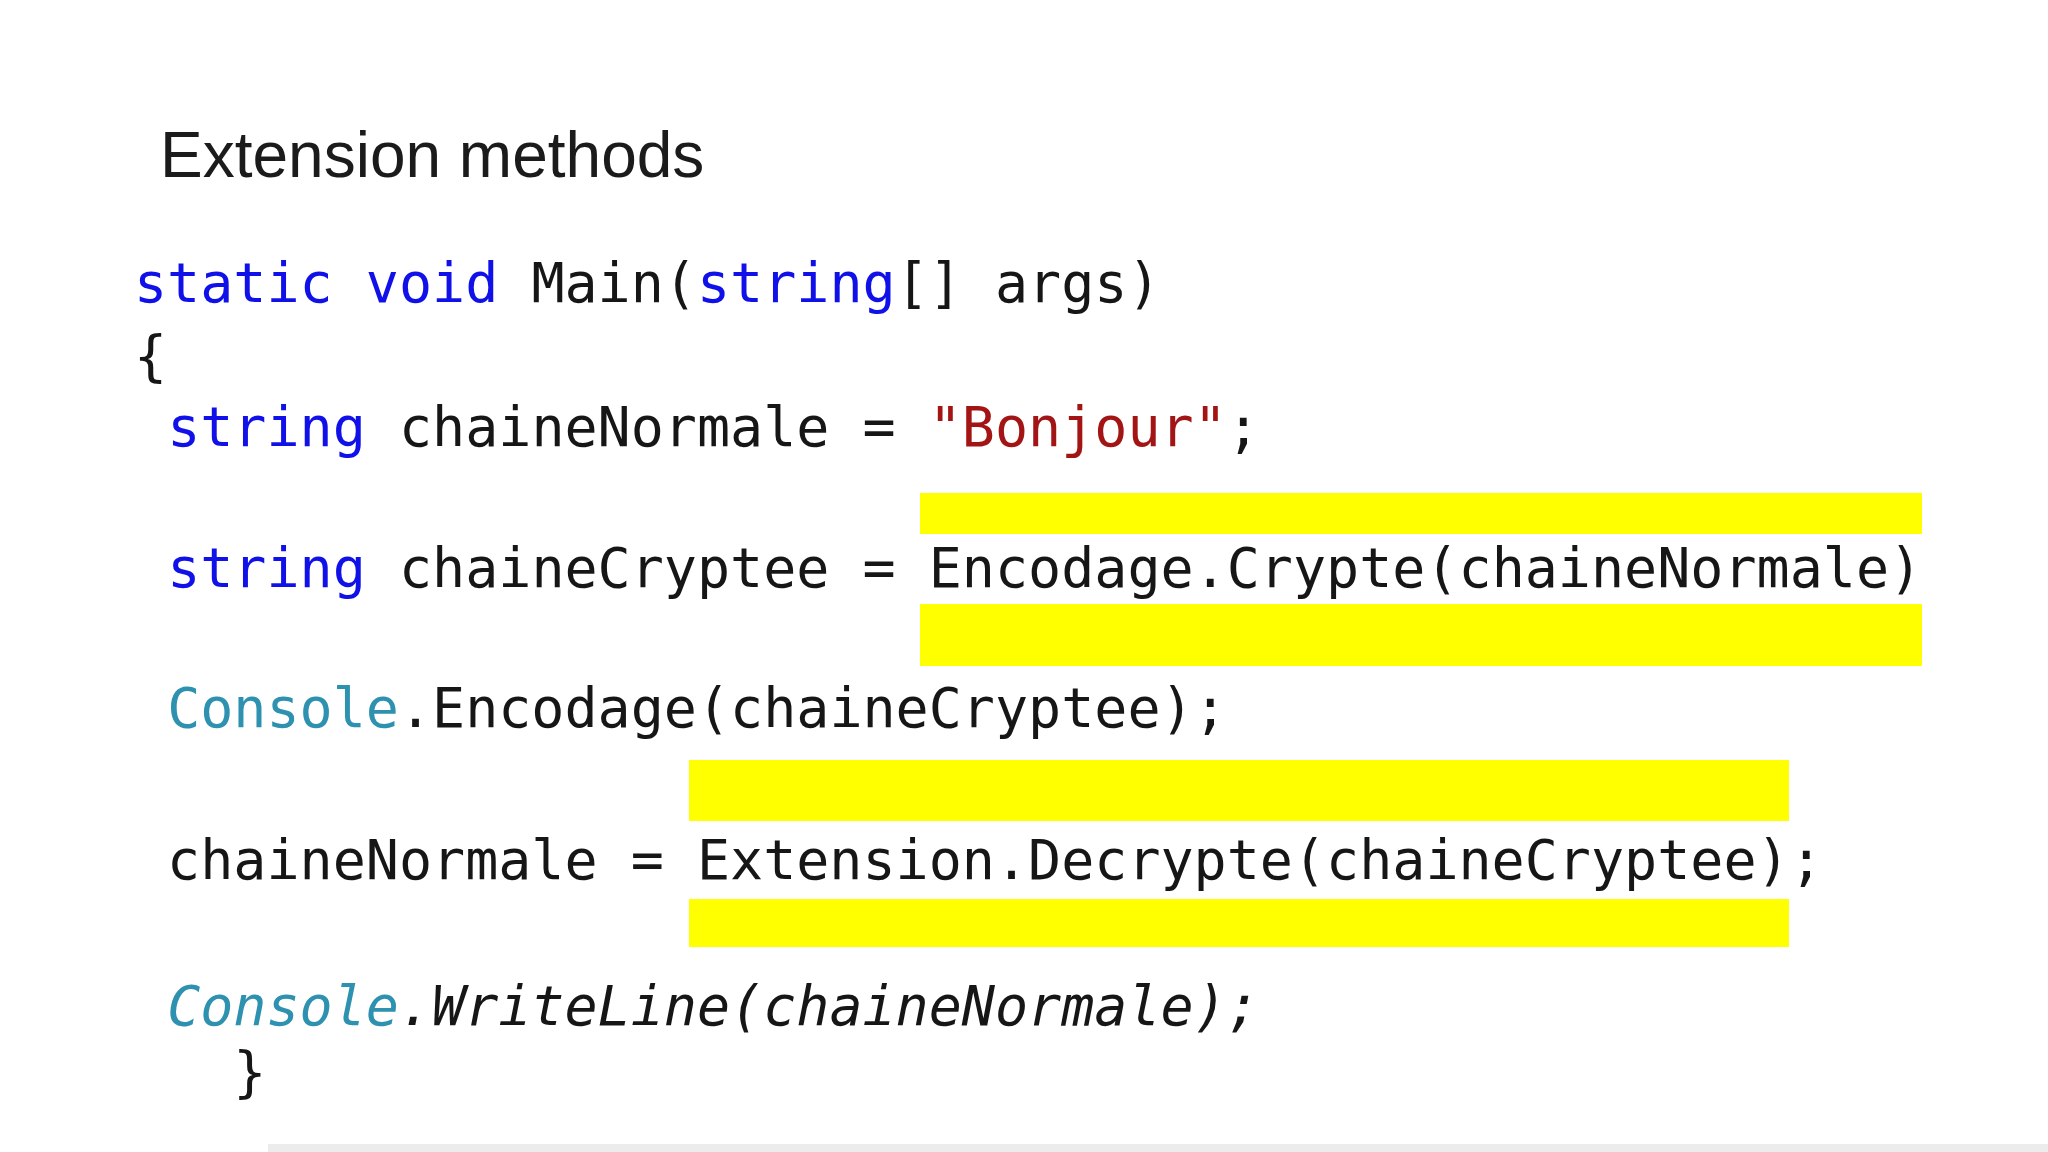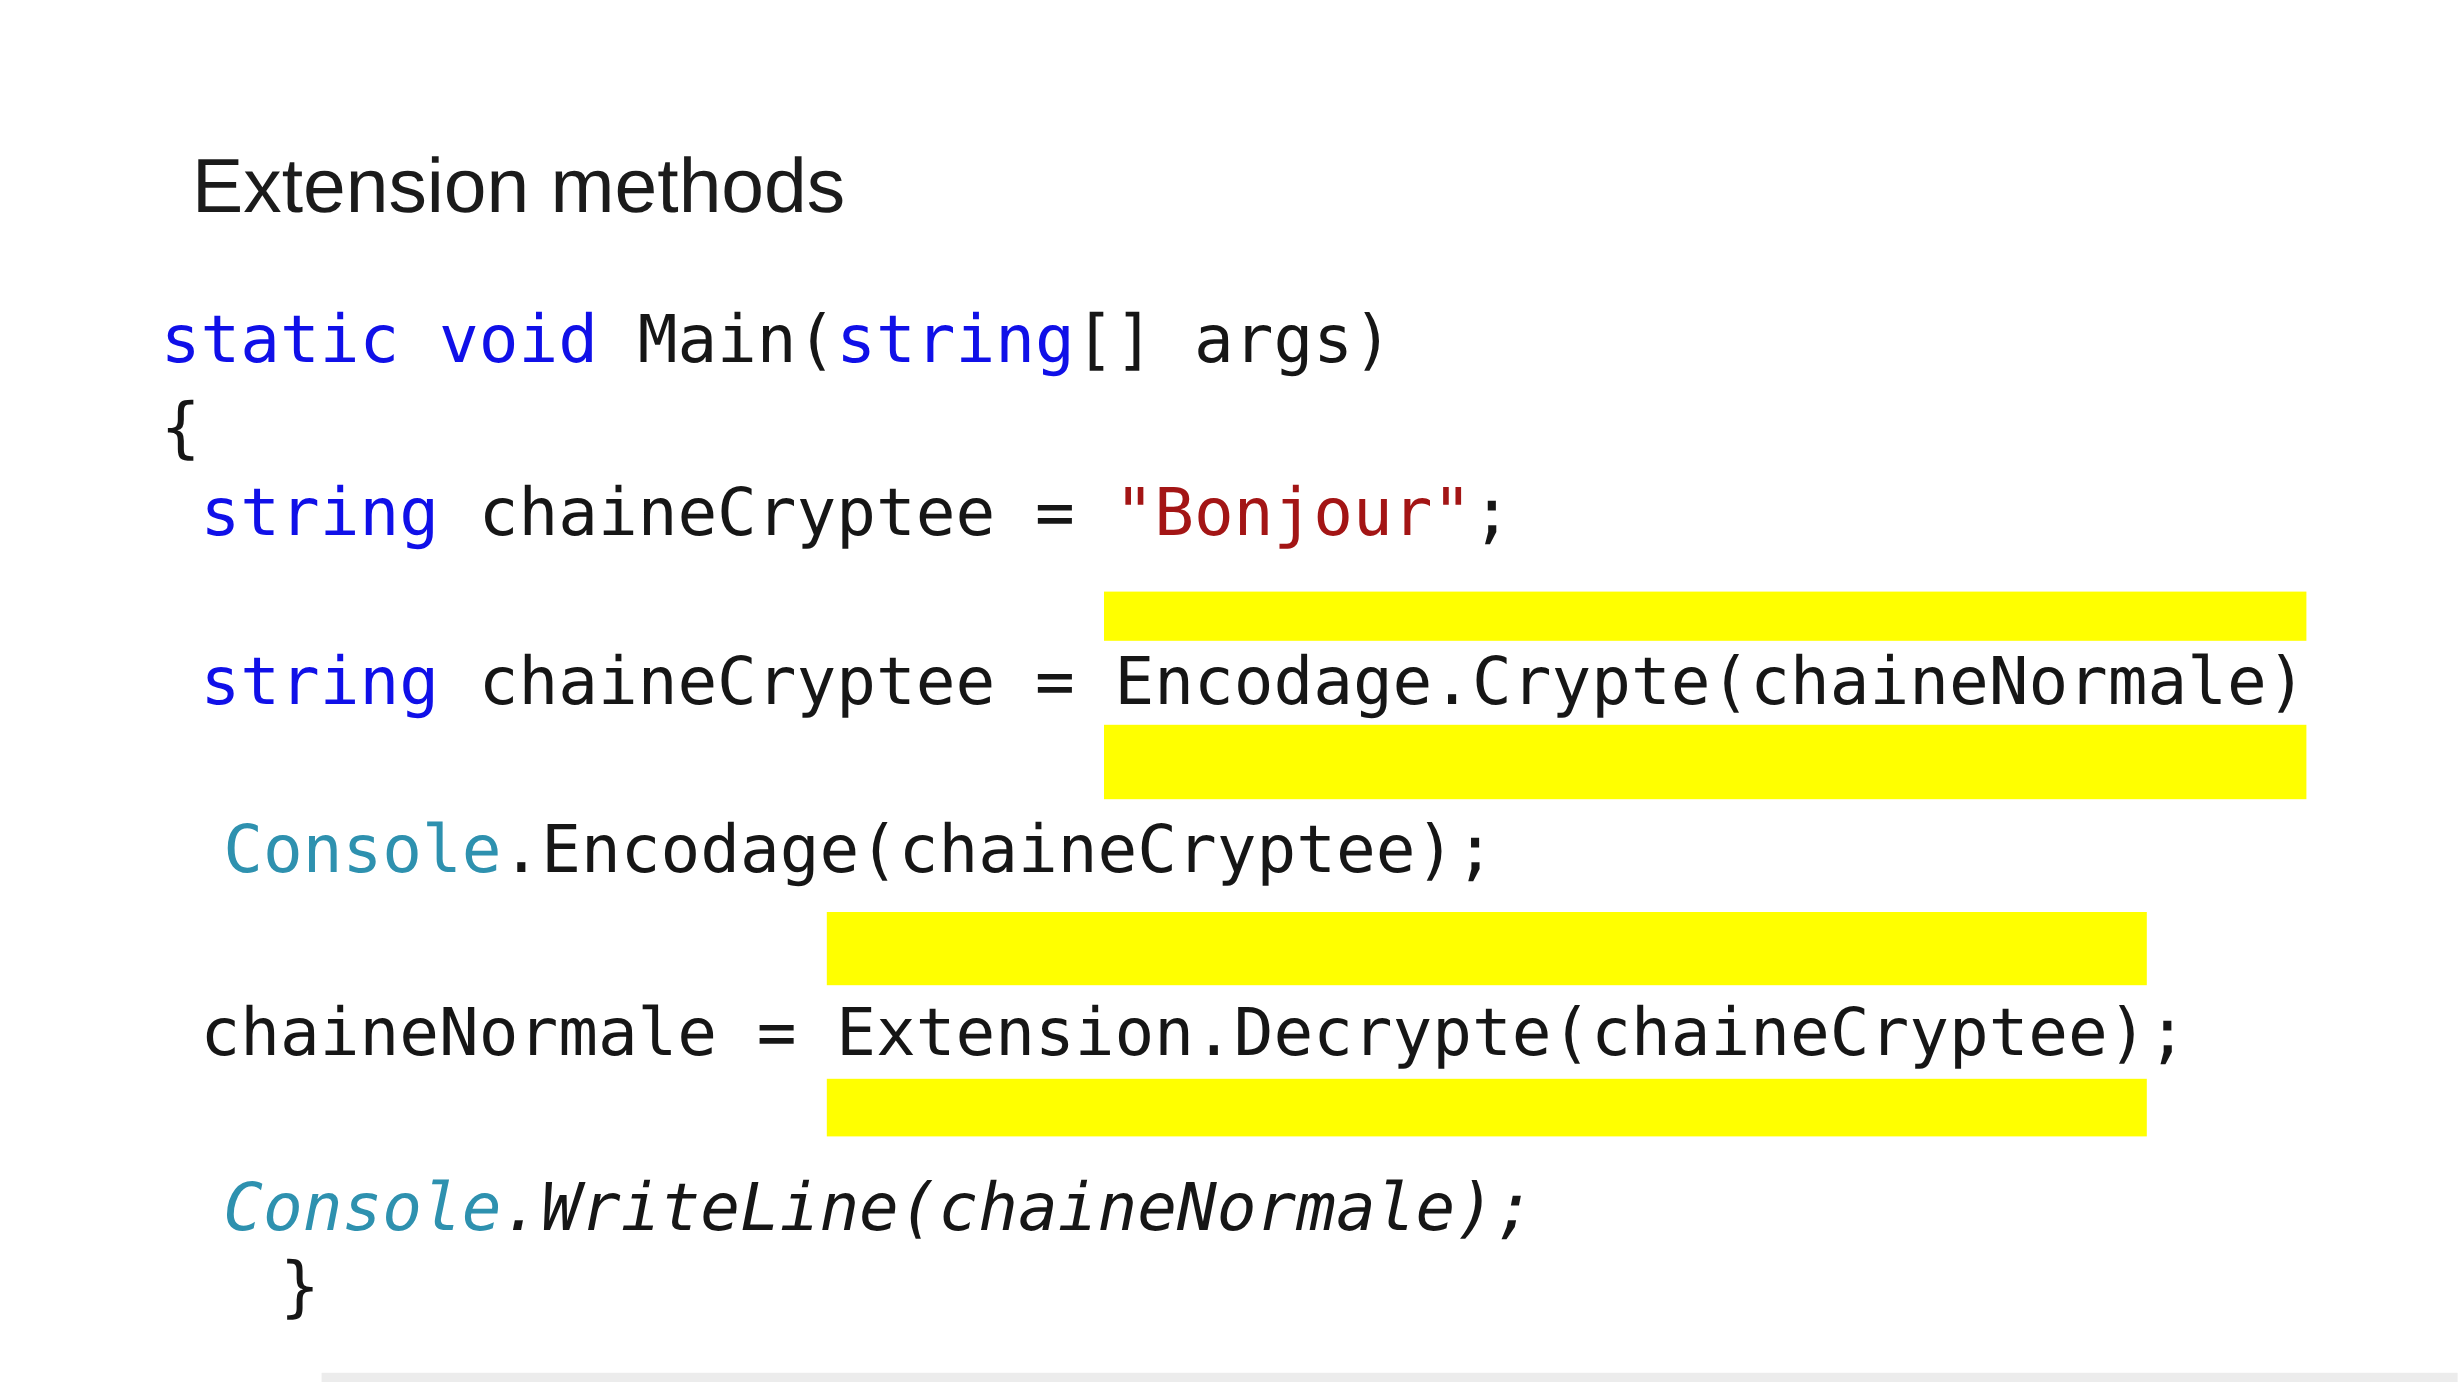--- a/index.html
+++ b/index.html
@@ -41,21 +41,21 @@
   .code-line{
     position:absolute;
     left:134px;
     font-family:"DejaVu Sans Mono","Liberation Mono",monospace;
     font-size:55px;
     line-height:70px;
     white-space:pre;
     color:var(--code);
   }
   .tk-keyword{color:var(--keyword);}
-  .tk-type{color:var(--type);margin-left:19px;}
+  .tk-type{color:var(--type);}
   .tk-string{color:var(--string);}
   .tk-plain{color:var(--code);}
   .hl{
     position:absolute;
     background:var(--highlight);
   }
   .hl-1{left:920px;top:493px;width:1002px;height:41px;}
   .hl-2{left:920px;top:604px;width:1002px;height:62px;}
   .hl-3{left:689px;top:760px;width:1100px;height:61px;}
   .hl-4{left:689px;top:899px;width:1100px;height:48px;}
@@ -81,21 +81,21 @@
   <div class="slide-title">Extension methods</div>
 
   <div class="hl hl-1"></div>
   <div class="hl hl-2"></div>
   <div class="hl hl-3"></div>
   <div class="hl hl-4"></div>
 
   <div class="code-block">
       <div class="code-line line-0"><span class="tk-keyword">static</span><span class="tk-plain"> </span><span class="tk-keyword">void</span><span class="tk-plain"> Main(</span><span class="tk-keyword">string</span><span class="tk-plain">[] args)</span></div>
       <div class="code-line line-1"><span class="tk-plain">{</span></div>
-      <div class="code-line line-2"><span class="tk-plain"> </span><span class="tk-keyword">string</span><span class="tk-plain"> chaineCryptee = </span><span class="tk-string">"Bonjour"</span><span class="tk-plain">;</span></div>
+      <div class="code-line line-2"><span class="tk-plain"> </span><span class="tk-keyword">string</span><span class="tk-plain"> chaineNormale = </span><span class="tk-string">"Bonjour"</span><span class="tk-plain">;</span></div>
       <div class="code-line line-3"><span class="tk-plain"> </span><span class="tk-keyword">string</span><span class="tk-plain"> chaineCryptee = Encodage.Crypte(chaineNormale)</span></div>
       <div class="code-line line-4"><span class="tk-plain"> </span><span class="tk-type">Console</span><span class="tk-plain">.Encodage(chaineCryptee);</span></div>
       <div class="code-line line-5"><span class="tk-plain"> chaineNormale = Extension.Decrypte(chaineCryptee);</span></div>
       <div class="code-line line-6"><span class="tk-plain"> </span><span class="tk-type">Console</span><span class="tk-plain">.WriteLine(chaineNormale);</span></div>
       <div class="code-line line-7"><span class="tk-plain">   }</span></div>
     </div>
 
   <div class="bottom-edge"></div>
 
 </div>

